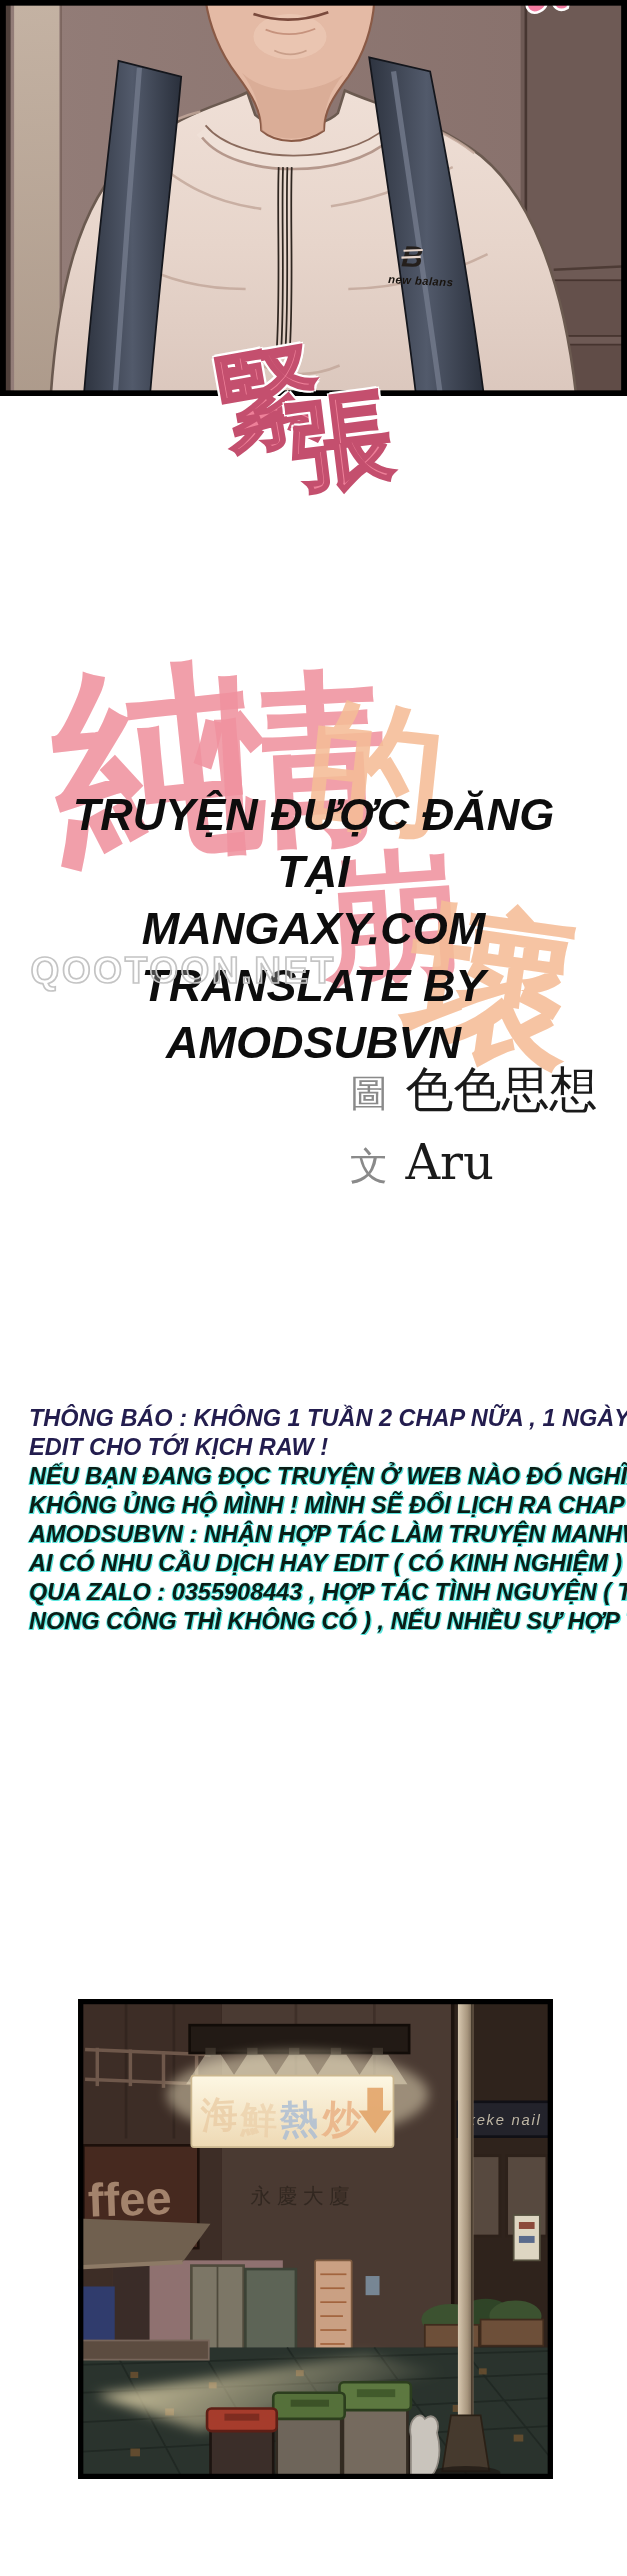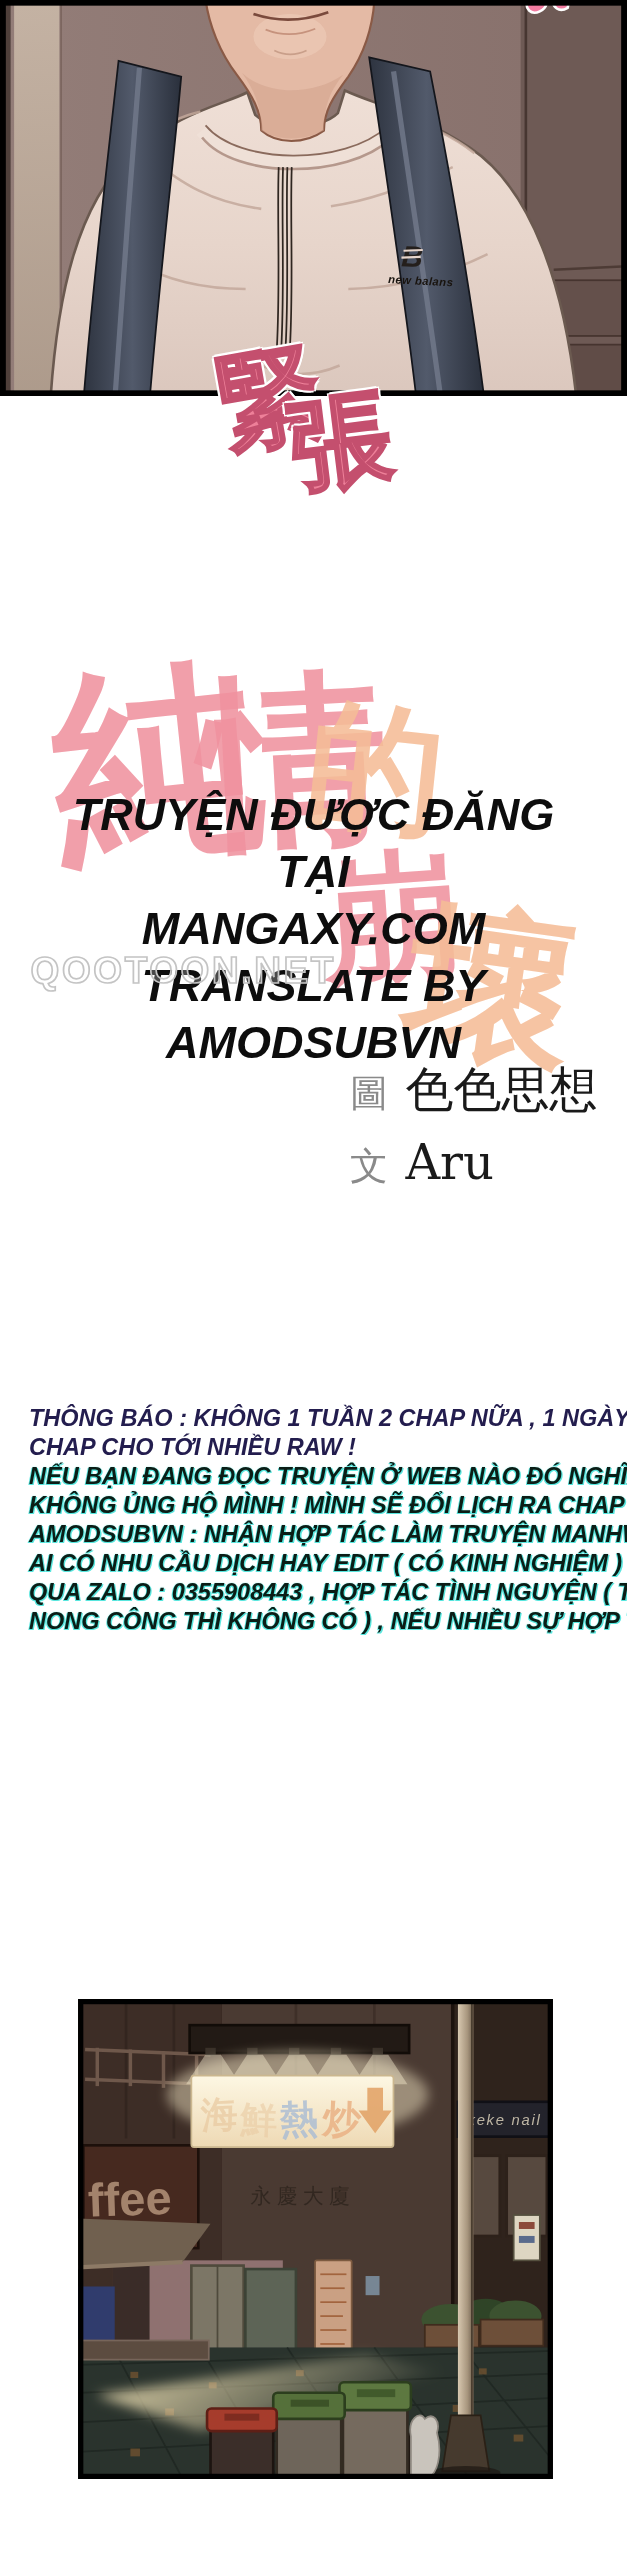--- a/index.html
+++ b/index.html
@@ -184,21 +184,21 @@
       <span class="credit-value">色色思想</span>
     </div>
     <div class="credit-row">
       <span class="credit-label">文</span>
       <span class="credit-value">Aru</span>
     </div>
   </div>
 
   <div class="notice">
     <div class="ln navy">THÔNG BÁO : KHÔNG 1 TUẦN 2 CHAP NỮA , 1 NGÀY 1</div>
-    <div class="ln navy">CHAP CHO TỚI NHIỀU RAW !</div>
+    <div class="ln navy">EDIT CHO TỚI KỊCH RAW !</div>
     <div class="ln glow">NẾU BẠN ĐANG ĐỌC TRUYỆN Ở WEB NÀO ĐÓ NGHĨA LÀ</div>
     <div class="ln glow">KHÔNG ỦNG HỘ MÌNH ! MÌNH SẼ ĐỔI LỊCH RA CHAP ,</div>
     <div class="ln glow">AMODSUBVN : NHẬN HỢP TÁC LÀM TRUYỆN MANHWA18+</div>
     <div class="ln glow">AI CÓ NHU CẦU DỊCH HAY EDIT ( CÓ KINH NGHIỆM ) INBOX</div>
     <div class="ln glow">QUA ZALO : 0355908443 , HỢP TÁC TÌNH NGUYỆN ( TIỀN</div>
     <div class="ln glow">NONG CÔNG THÌ KHÔNG CÓ ) , NẾU NHIỀU SỰ HỢP TÁC SẼ</div>
   </div>
 
   <section class="panel panel-bottom">
     <svg width="475" height="480" viewBox="0 0 545 551">

